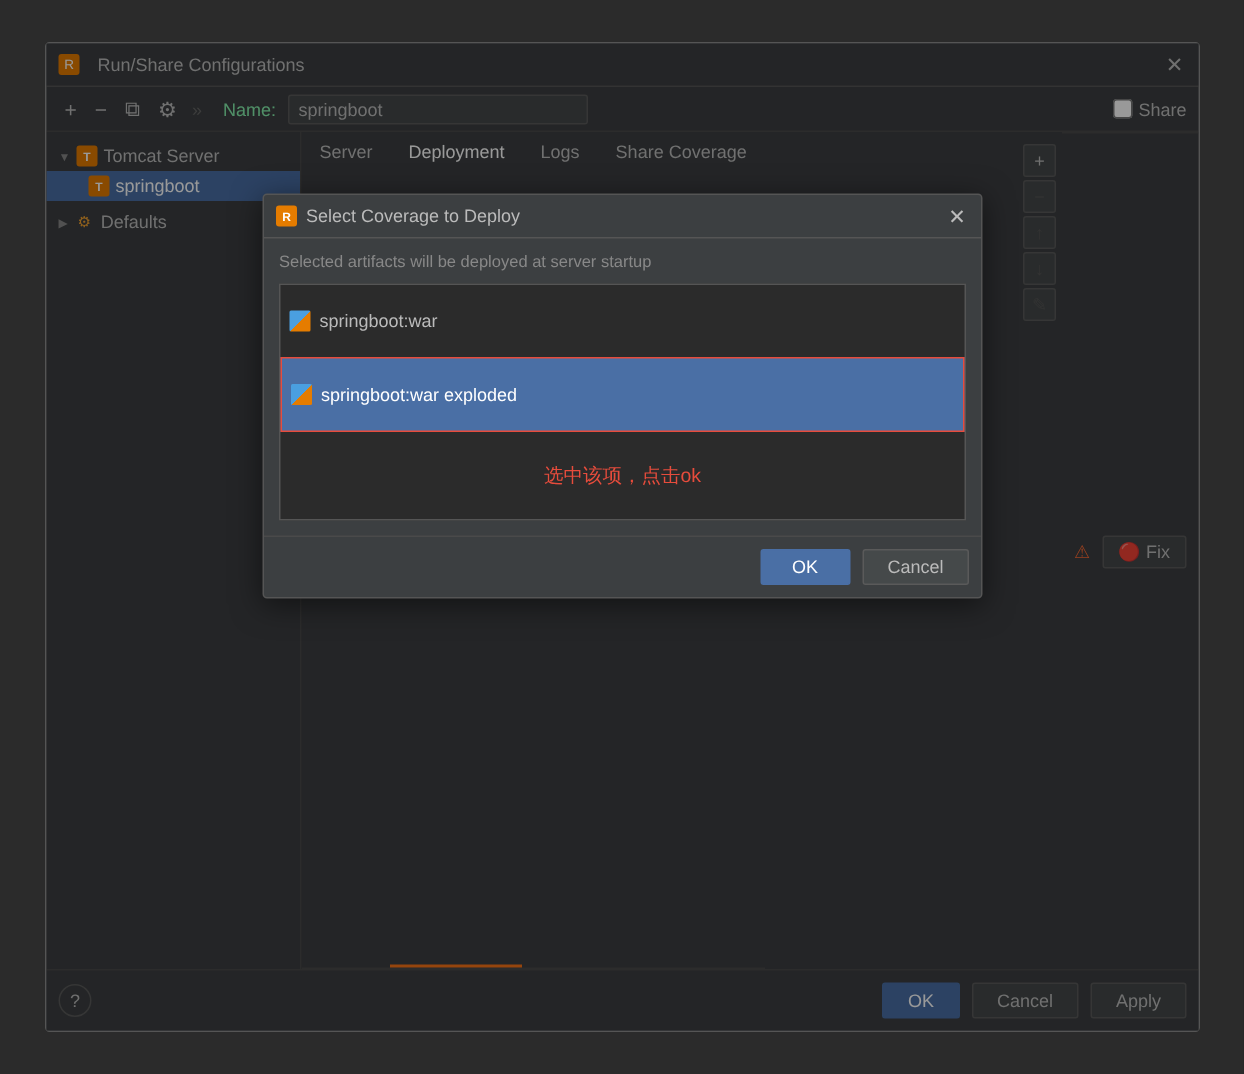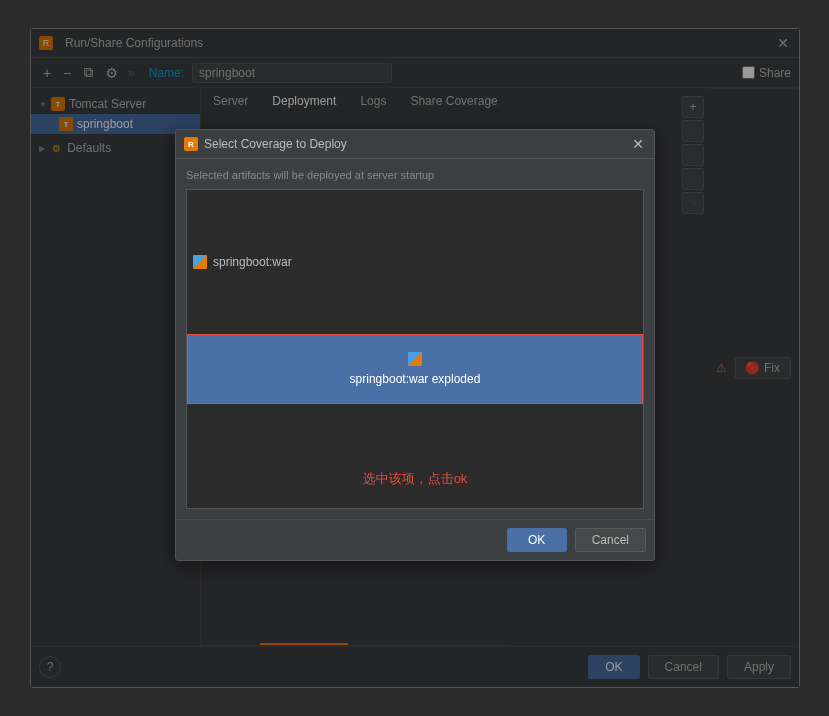--- a/index.html
+++ b/index.html
@@ -87,21 +87,21 @@
     .toolbar-btn {
       background: none;
       border: none;
       color: #bbbbbb;
       cursor: pointer;
       padding: 2px 4px;
       font-size: 14px;
       border-radius: 2px;
     }
     .toolbar-sep { color: #666; margin: 0 2px; }
-    .name-label { color: #0ea5e9; margin-left: 8px; margin-right: 4px; }
+    .name-label { color: #86efac; margin-left: 8px; margin-right: 4px; }
     .name-input {
       background: #45494a;
       border: 1px solid #5a5a5a;
       color: #bbbbbb;
       padding: 2px 6px;
       width: 200px;
       font-size: 12px;
       border-radius: 2px;
     }
 
@@ -355,45 +355,42 @@
     }
 
     .artifact-item {
       display: flex;
       align-items: center;
       padding: 17px 6px;
       gap: 6px;
       color: #bbbbbb;
       cursor: pointer;
       font-size: 12px;
-      margin-top: 48px;
     }
     .artifact-item.selected {
       background: #4a6fa5;
       border: 1px solid #e74c3c;
       color: #fff;
-      flex-direction: column;
     }
 
     .artifact-item-icon {
       width: 14px;
       height: 14px;
       background: linear-gradient(135deg, #4a9fe0 50%, #e57c00 50%);
       border-radius: 1px;
       display: inline-block;
       flex-shrink: 0;
     }
 
     .annotation-text {
       color: #e74c3c;
       font-size: 13px;
       text-align: center;
       padding: 20px;
       display: block;
-      margin-top: 46px;
     }
 
     .modal-footer {
       display: flex;
       justify-content: flex-end;
       padding: 8px;
       border-top: 1px solid #4a4a4a;
       gap: 8px;
     }
 

